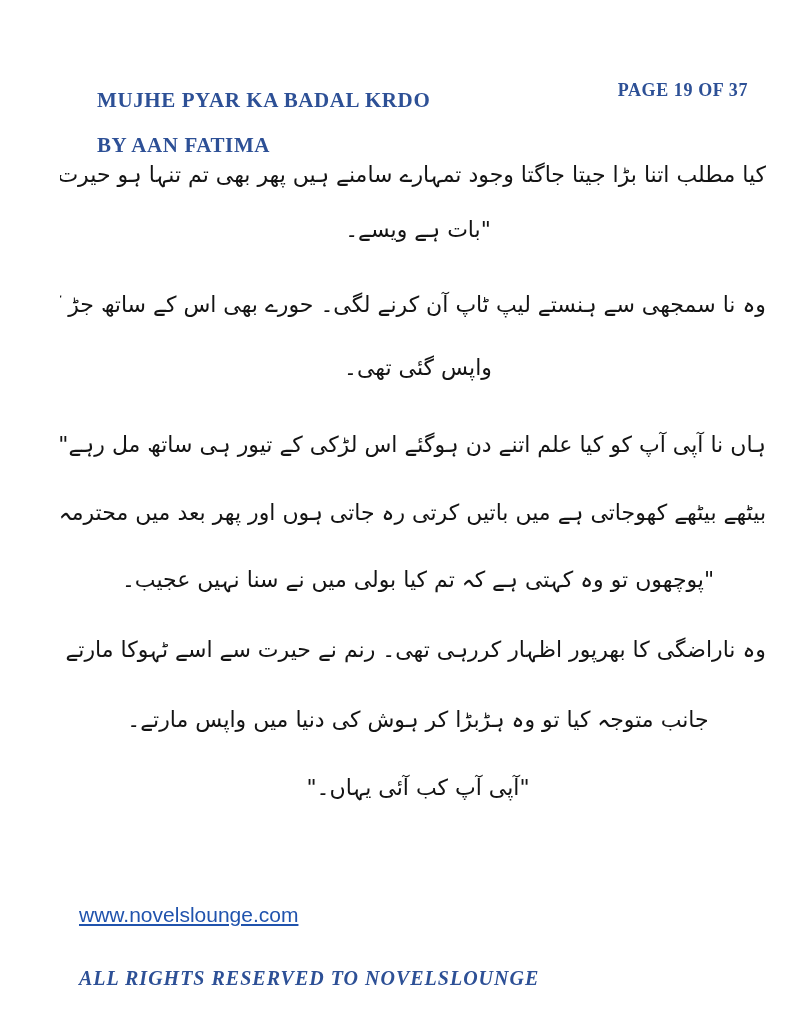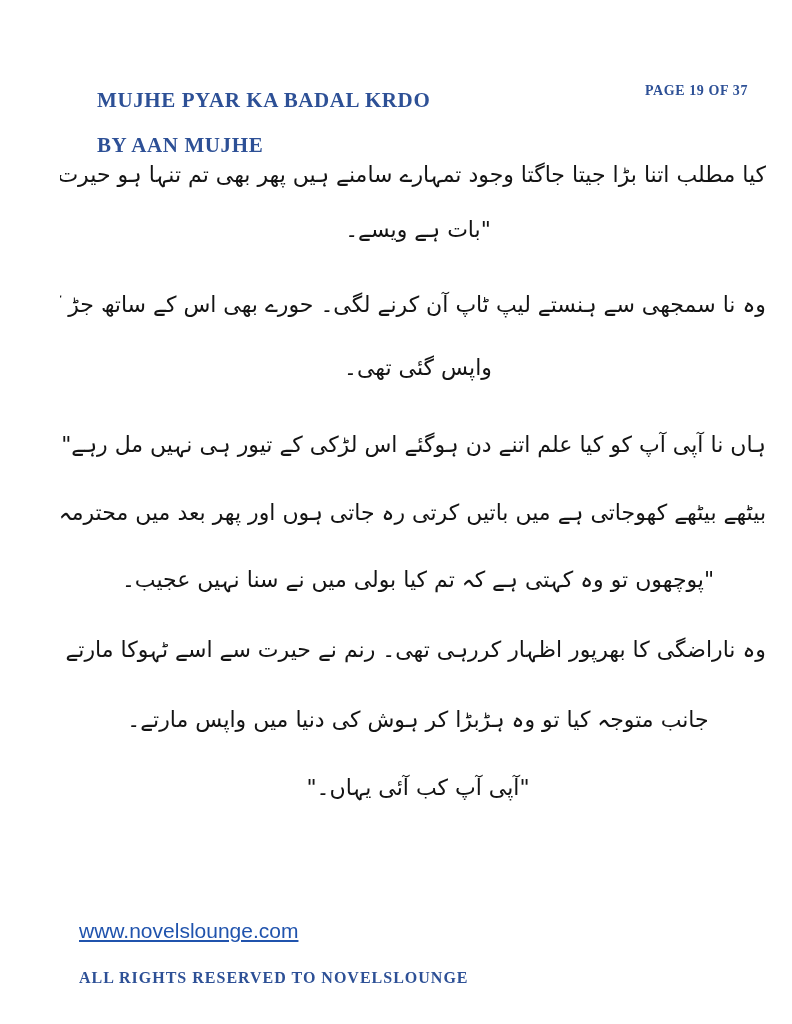--- a/index.html
+++ b/index.html
@@ -23,21 +23,21 @@
     position:absolute;top:38px;left:47px;right:44px;
     display:flex;justify-content:space-between;align-items:flex-start;
   }
   .deco{
     font-family:"Liberation Serif",serif;
     font-weight:bold;
     color:var(--header-color);
     letter-spacing:0.6px;
   }
   .hdr .title,.hdr .author{font-size:21px;line-height:25px;}
-  .hdr .pageno{font-size:14px;line-height:25px;white-space:nowrap;text-align:center;}
+  .hdr .pageno{font-size:18px;line-height:25px;white-space:nowrap;text-align:center;}
   
   .u-line{
     position:absolute;left:40px;right:36px;height:66px;
     line-height:66px;
     font-family:"DejaVu Sans",sans-serif;
     font-size:22px;
     color:var(--text-color);
     direction:rtl;
     unicode-bidi:plaintext;
     white-space:nowrap;
@@ -51,44 +51,45 @@
   .ftr{position:absolute;left:39px;bottom:34px;}
   .site-link{
     display:inline-block;
     font-family:"Liberation Sans",sans-serif;
     font-size:21px;line-height:27px;
     color:var(--link-color);
     text-decoration:underline;
     cursor:pointer;
   }
   .rights{
-    margin-top:2px;
-    font-size:16px;line-height:24px;
+    margin-top:18px;
+    font-size:20px;line-height:24px;
     letter-spacing:1px;
+    font-style:italic;
   }
 </style>
 </head>
 <body>
 
 <div class="page">
 
   <div class="hdr">
     <div>
       <div class="title deco">MUJHE PYAR KA BADAL KRDO</div>
-      <div class="author deco">BY AAN MUJHE</div>
+      <div class="author deco">BY AAN FATIMA</div>
     </div>
     <div class="pageno deco">PAGE 19 OF 37</div>
   </div>
 
   <div>
     <div class="u-line l1 justify" lang="ur">کیا مطلب اتنا بڑا جیتا جاگتا وجود تمہارے سامنے ہیں پھر بھی تم تنہا ہو حیرت کی"</div>
     <div class="u-line l2 center" lang="ur">"بات ہے ویسے۔</div>
     <div class="u-line l3 justify" lang="ur">وہ نا سمجھی سے ہنستے لیپ ٹاپ آن کرنے لگی۔ حورے بھی اس کے ساتھ جڑ کر</div>
     <div class="u-line l4 center" lang="ur">واپس گئی تھی۔</div>
-    <div class="u-line l5 justify" lang="ur">ہاں نا آپی آپ کو کیا علم اتنے دن ہوگئے اس لڑکی کے تیور ہی نہیں مل رہے"</div>
+    <div class="u-line l5 justify" lang="ur">ہاں نا آپی آپ کو کیا علم اتنے دن ہوگئے اس لڑکی کے تیور ہی ساتھ مل رہے"</div>
     <div class="u-line l6 justify" lang="ur">بیٹھے بیٹھے کھوجاتی ہے میں باتیں کرتی رہ جاتی ہوں اور پھر بعد میں محترمہ سے</div>
     <div class="u-line l7 center" lang="ur">"پوچھوں تو وہ کہتی ہے کہ تم کیا بولی میں نے سنا نہیں عجیب۔</div>
     <div class="u-line l8 justify" lang="ur">وہ ناراضگی کا بھرپور اظہار کررہی تھی۔ رنم نے حیرت سے اسے ٹہوکا مارتے اپنی</div>
     <div class="u-line l9 center" lang="ur">جانب متوجہ کیا تو وہ ہڑبڑا کر ہوش کی دنیا میں واپس مارتے۔</div>
     <div class="u-line l10 center" lang="ur">"آپی آپ کب آئی یہاں۔"</div>
   </div>
 
   <div class="ftr">
     <a class="site-link">www.novelslounge.com</a>
     <div class="rights deco">ALL RIGHTS RESERVED TO NOVELSLOUNGE</div>

